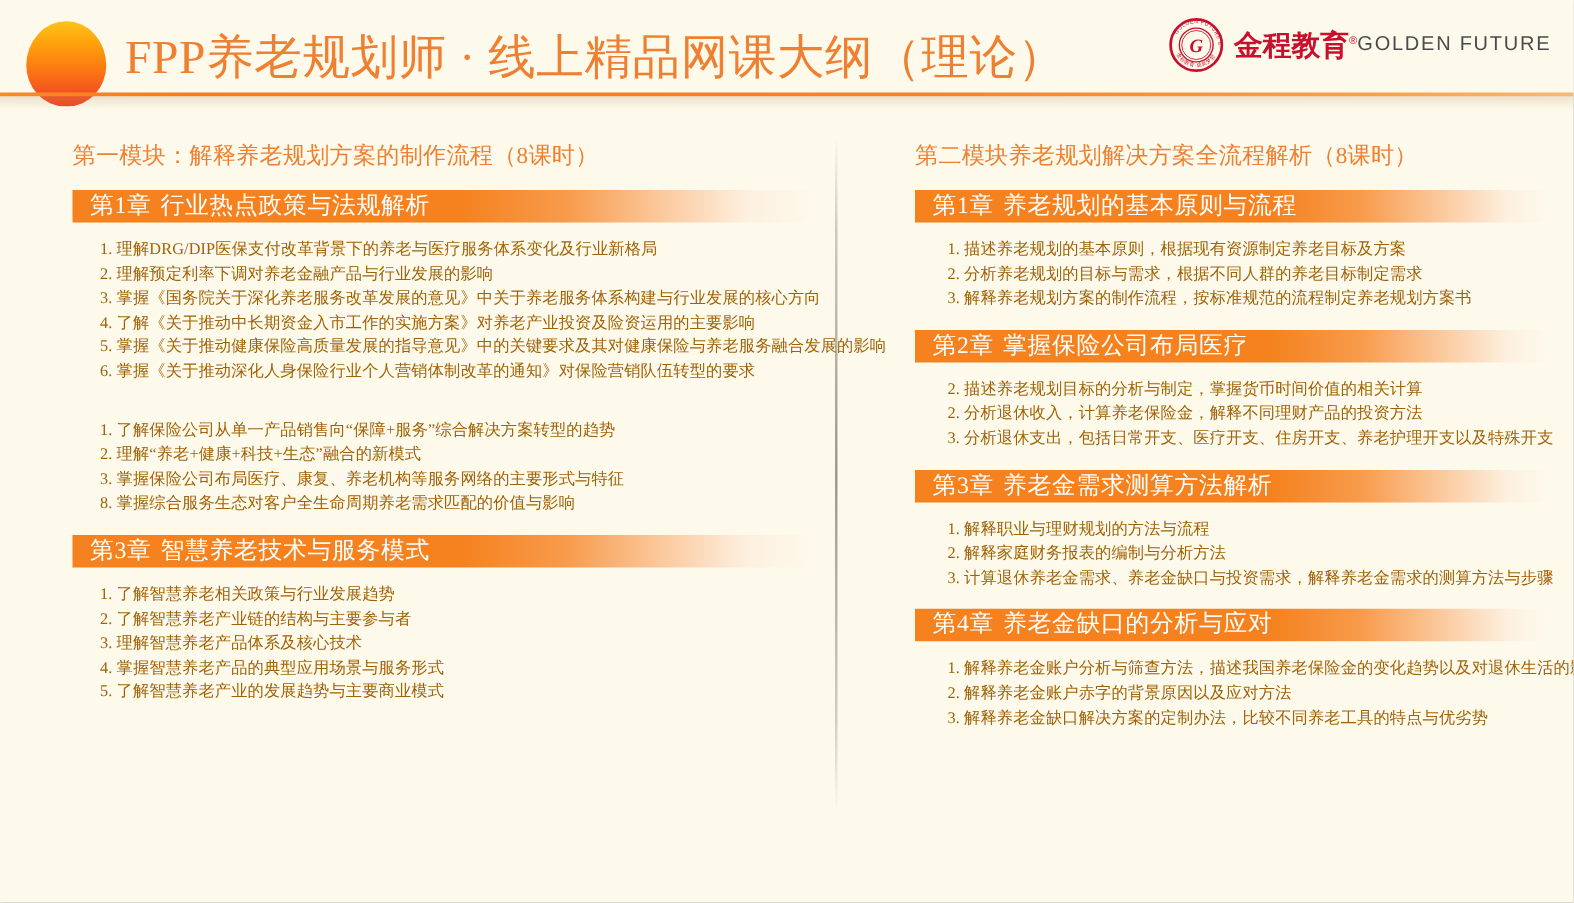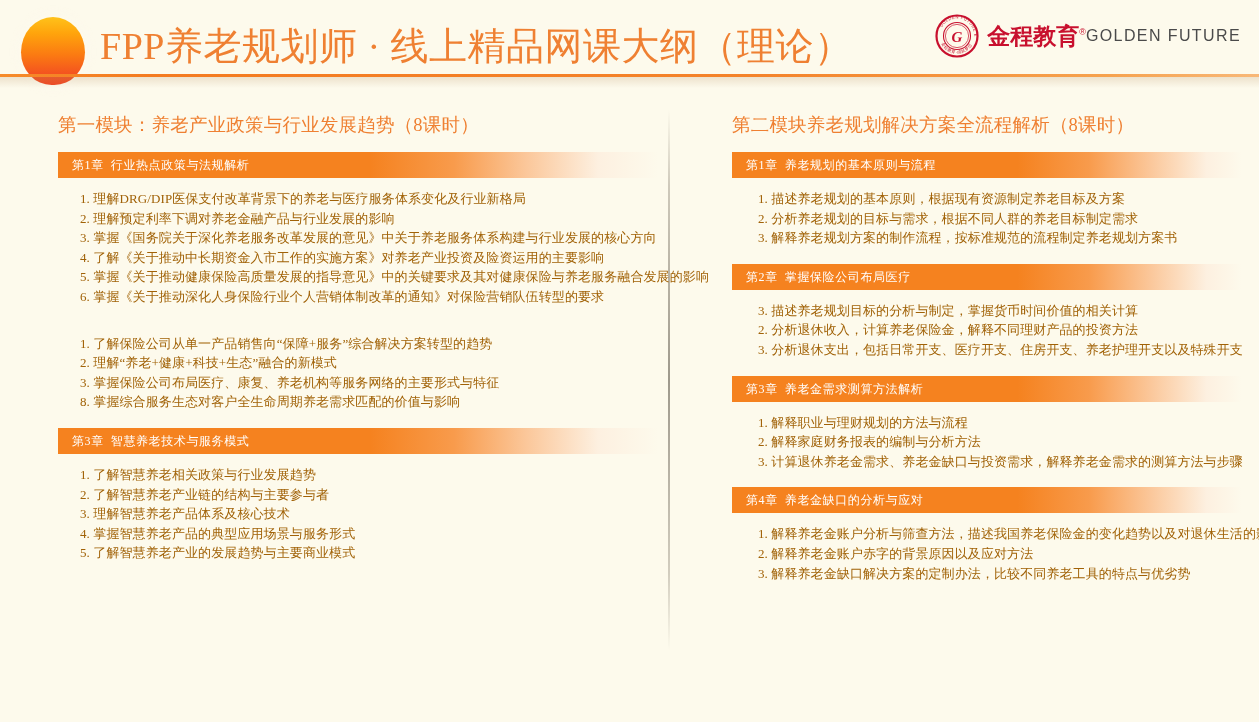--- a/index.html
+++ b/index.html
@@ -156,21 +156,21 @@
   }
 
   .chapter { margin-bottom: 4px; }
 
   .chapter-bar {
     height: 26px;
     line-height: 26px;
     padding-left: 14px;
     box-sizing: border-box;
     color: #ffffff;
-    font-size: 12px;
+    font-size: 19px;
     letter-spacing: 0.6px;
     white-space: nowrap;
     background: linear-gradient(90deg,
         #f5821f 0%,
         #f5821f 52%,
         #f89b4c 66%,
         #fbc79a 78%,
         #fdf0e0 90%,
         #fdfaec 100%);
   }
@@ -232,21 +232,21 @@
       <div class="logo-text">
         <div class="logo-cn"><span>金程教育</span><span class="logo-reg">®</span></div>
         <div class="logo-en">GOLDEN FUTURE</div>
       </div>
     </div>
   </div>
 
   <div class="col-divider"></div>
 
   <div class="col col-left">
-    <div class="module-title">第一模块：养老产业政策与行业发展趋势（8课时）</div>
+    <div class="module-title">第一模块：解释养老规划方案的制作流程（8课时）</div>
 
     <div class="chapter">
       <div class="chapter-bar">
         <span class="ch-num">第1章</span><span>行业热点政策与法规解析</span>
       </div>
       <ul class="bullets">
         <li>1. 理解DRG/DIP医保支付改革背景下的养老与医疗服务体系变化及行业新格局</li>
         <li>2. 理解预定利率下调对养老金融产品与行业发展的影响</li>
         <li>3. 掌握《国务院关于深化养老服务改革发展的意见》中关于养老服务体系构建与行业发展的核心方向</li>
         <li>4. 了解《关于推动中长期资金入市工作的实施方案》对养老产业投资及险资运用的主要影响</li>
@@ -290,21 +290,21 @@
         <li>2. 分析养老规划的目标与需求，根据不同人群的养老目标制定需求</li>
         <li>3. 解释养老规划方案的制作流程，按标准规范的流程制定养老规划方案书</li>
       </ul>
     </div>
 
     <div class="chapter">
       <div class="chapter-bar">
         <span class="ch-num">第2章</span><span>掌握保险公司布局医疗</span>
       </div>
       <ul class="bullets">
-        <li>3. 描述养老规划目标的分析与制定，掌握货币时间价值的相关计算</li>
+        <li>2. 描述养老规划目标的分析与制定，掌握货币时间价值的相关计算</li>
         <li>2. 分析退休收入，计算养老保险金，解释不同理财产品的投资方法</li>
         <li>3. 分析退休支出，包括日常开支、医疗开支、住房开支、养老护理开支以及特殊开支</li>
       </ul>
     </div>
 
     <div class="chapter">
       <div class="chapter-bar">
         <span class="ch-num">第3章</span><span>养老金需求测算方法解析</span>
       </div>
       <ul class="bullets">

